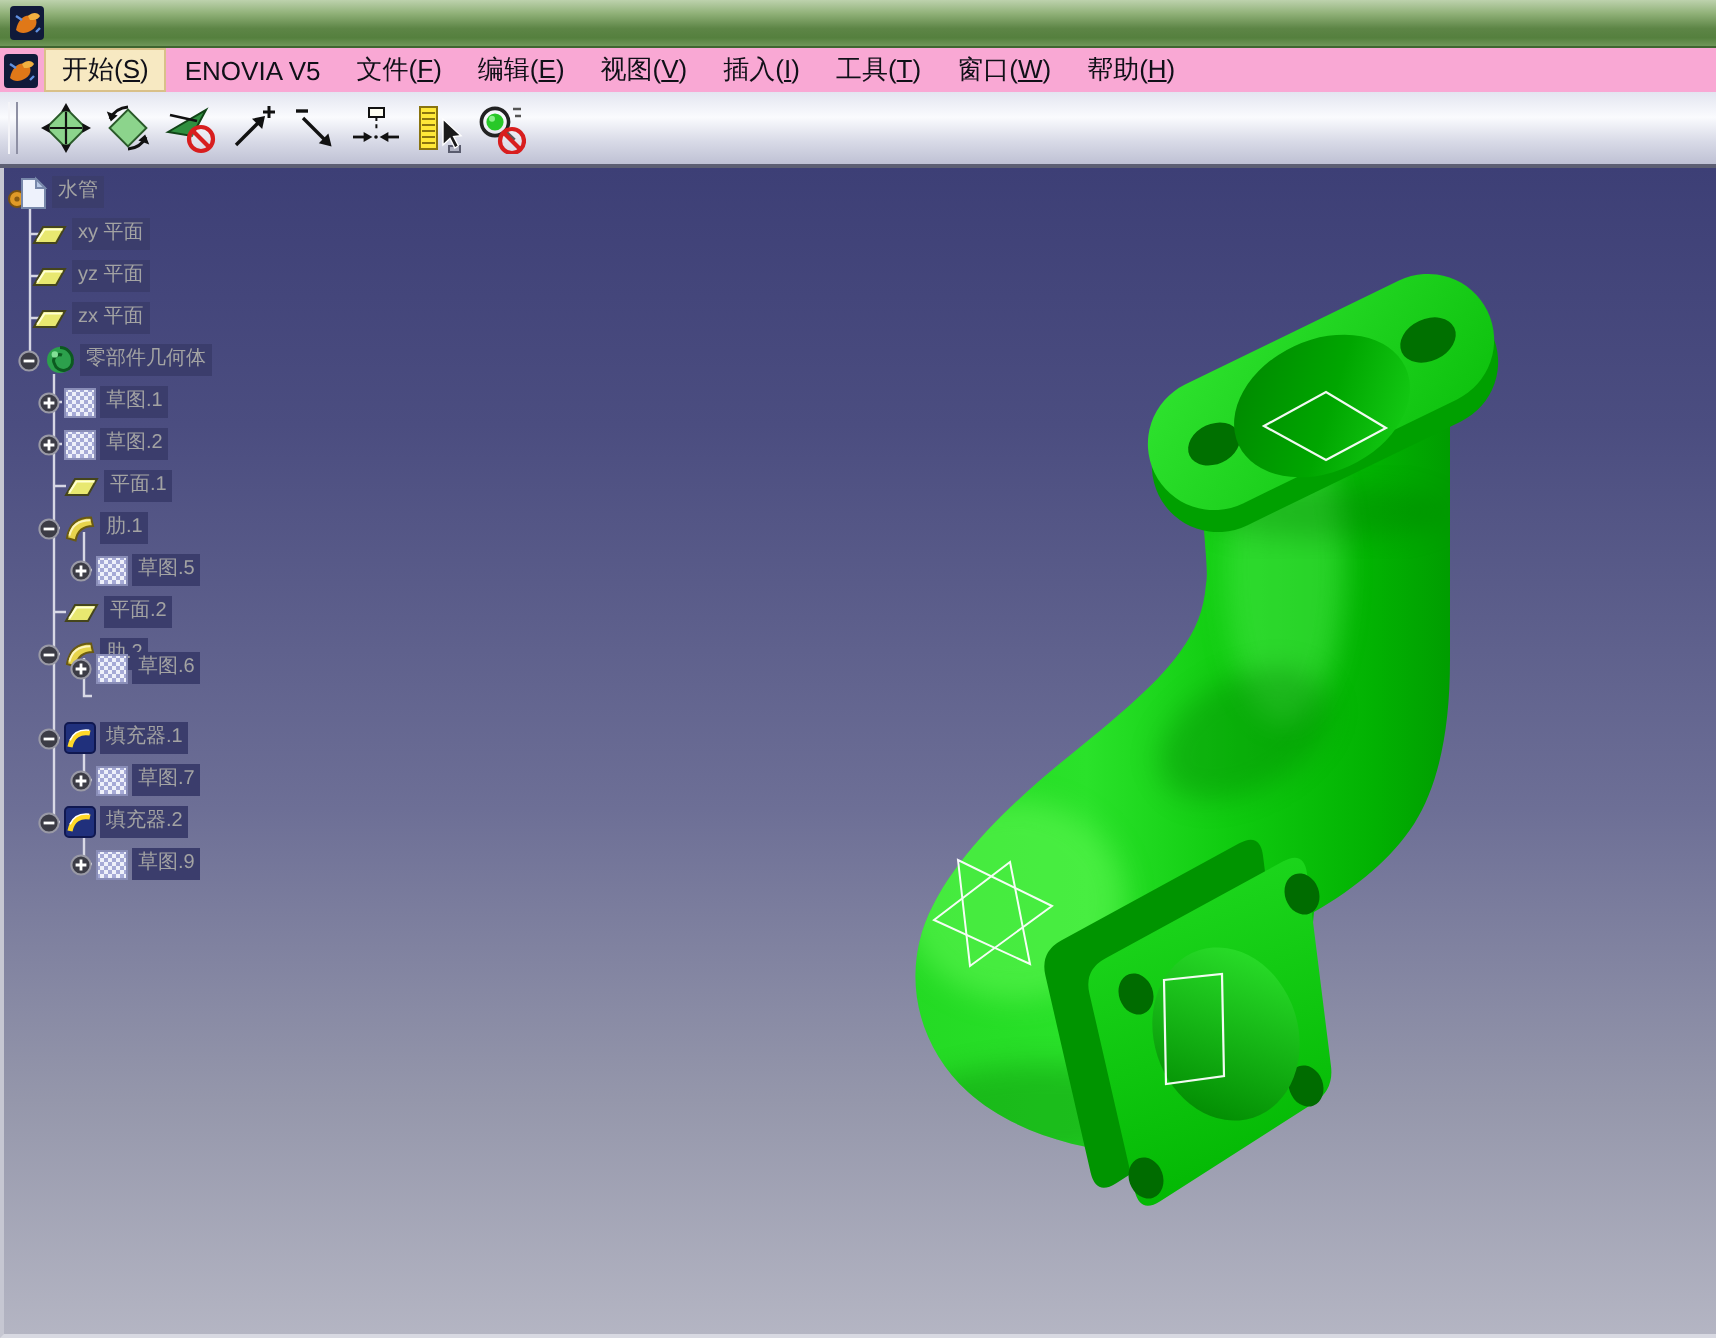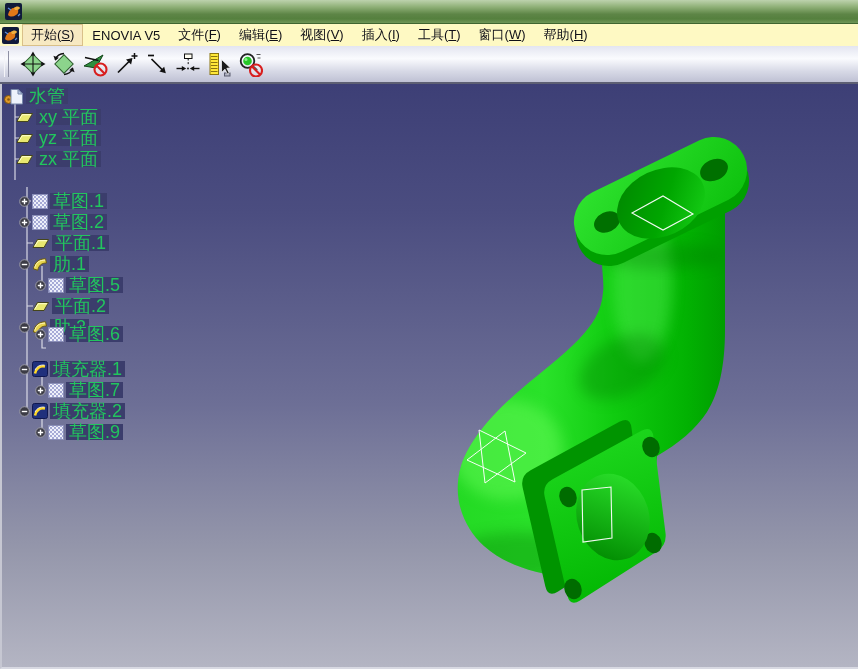--- a/index.html
+++ b/index.html
@@ -6,21 +6,21 @@
   #win{position:relative;width:858px;height:669px;overflow:hidden;
        font-family:"Liberation Sans",sans-serif;-webkit-font-smoothing:antialiased;}
   
   #titlebar{position:absolute;left:0;top:0;width:858px;height:24px;
     background:linear-gradient(180deg,#bdd2ad 0%,#8fb077 30%,#5d8546 62%,#55803e 82%,#6f9658 100%);
     display:flex;align-items:center;gap:7px;padding-left:5px;box-sizing:border-box;
     border-bottom:1px solid #3f6530;}
   #titlebar .ttext{color:#fff;font-size:12.5px;font-weight:bold;letter-spacing:.2px;
     text-shadow:1px 1px 1px rgba(30,60,20,.6);}
   
-  #menubar{position:absolute;left:0;top:24px;width:858px;height:22px;background:#fef9c3;
+  #menubar{position:absolute;left:0;top:24px;width:858px;height:22px;background:#f9a8d4;
     display:flex;align-items:center;font-size:13px;color:#101018;}
   .appicon{width:17px;height:17px;flex:0 0 auto;}
   #menubar .appicon{margin:0 3px 0 2px;}
   .mitem{padding:2px 9px;white-space:nowrap;cursor:default;}
   .mitem.hl{background:#f7e9c2;border:1px solid #d9c089;padding:1px 8px;}
   .mitem u{text-decoration:underline;}
   
   #toolbar{position:absolute;left:0;top:46px;width:858px;height:38px;
     background:linear-gradient(180deg,#e3e5f0 0%,#fafbfe 35%,#d7d9e6 70%,#bfc1d4 100%);
     border-bottom:2px solid #5d5f73;box-sizing:border-box;
@@ -29,21 +29,21 @@
   .tbtn{width:28px;height:30px;display:flex;align-items:center;justify-content:center;}
   
   #viewport{position:absolute;left:0;top:84px;width:858px;height:585px;
     background:linear-gradient(180deg,#3d3f76 0%,#4b4d80 22%,#6d6f96 55%,#9597ab 80%,#b4b5c3 100%);
     border-left:2px solid #c6c7d2;border-bottom:2px solid #d8d9e2;box-sizing:border-box;}
   #model{position:absolute;left:0;top:0;}
   
   #tree{position:absolute;left:0;top:0;width:230px;height:380px;}
   #treelines{position:absolute;left:0;top:0;}
   .trow{position:absolute;height:20px;display:flex;align-items:center;gap:2px;white-space:nowrap;}
-  .tlabel{color:#22c55e;font-size:18px;background:#3b3d6c;padding:0 3px;line-height:16px;}
+  .tlabel{color:#a3a3a3;font-size:10px;background:#3b3d6c;padding:0 3px;line-height:16px;}
   .trow.inwork .tlabel{}
   .ticon,.texp{flex:0 0 auto;display:block;}
 </style>
 </head>
 <body>
 
 <svg width="0" height="0" style="position:absolute" aria-hidden="true">
 <defs>
   <pattern id="chk" width="4" height="4" patternUnits="userSpaceOnUse">
     <rect width="4" height="4" fill="#eef0fa"></rect>
@@ -319,20 +319,29 @@
             <use href="#i-plane"></use>
           </svg>
         <span class="tlabel">yz 平面</span>
       </div>
       <div class="trow" style="top:65px;left:14px">
         <svg class="ticon" width="18" height="12" viewBox="0 0 18 12">
             <use href="#i-plane"></use>
           </svg>
         <span class="tlabel">zx 平面</span>
       </div>
+      <div class="trow" style="top:86px;left:7px">
+        <svg class="texp" width="11" height="11" viewBox="0 0 11 11">
+            <use href="#i-exp-minus"></use>
+          </svg>
+        <svg class="ticon" width="16" height="16" viewBox="0 0 16 16">
+            <use href="#i-body"></use>
+          </svg>
+        <span class="tlabel">零部件几何体</span>
+      </div>
       <div class="trow" style="top:107px;left:17px">
         <svg class="texp" width="11" height="11" viewBox="0 0 11 11">
             <use href="#i-exp-plus"></use>
           </svg>
         <svg class="ticon" width="16" height="15" viewBox="0 0 16 15">
             <use href="#i-sketch"></use>
           </svg>
         <span class="tlabel">草图.1</span>
       </div>
       <div class="trow" style="top:128px;left:17px">

